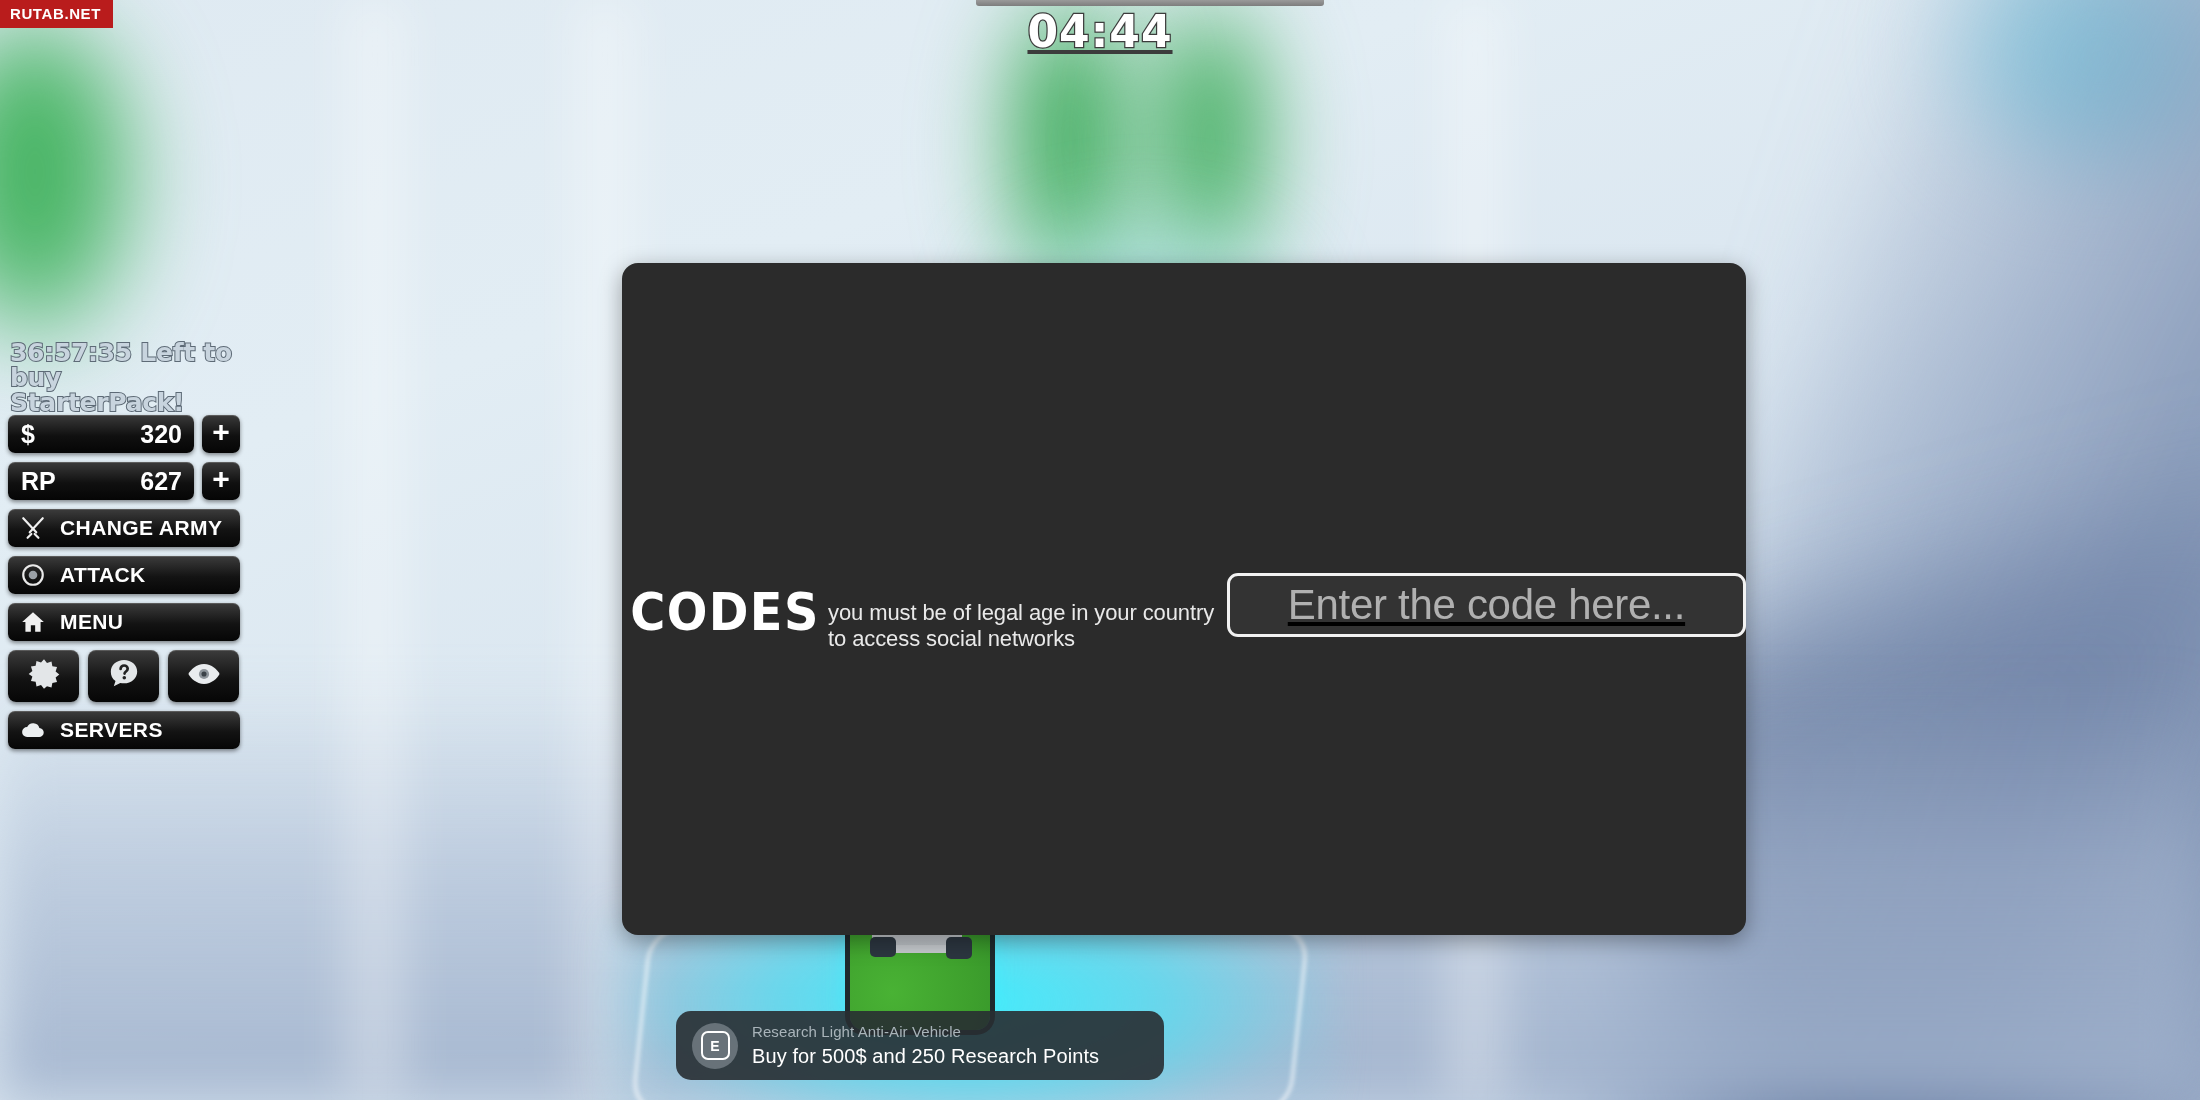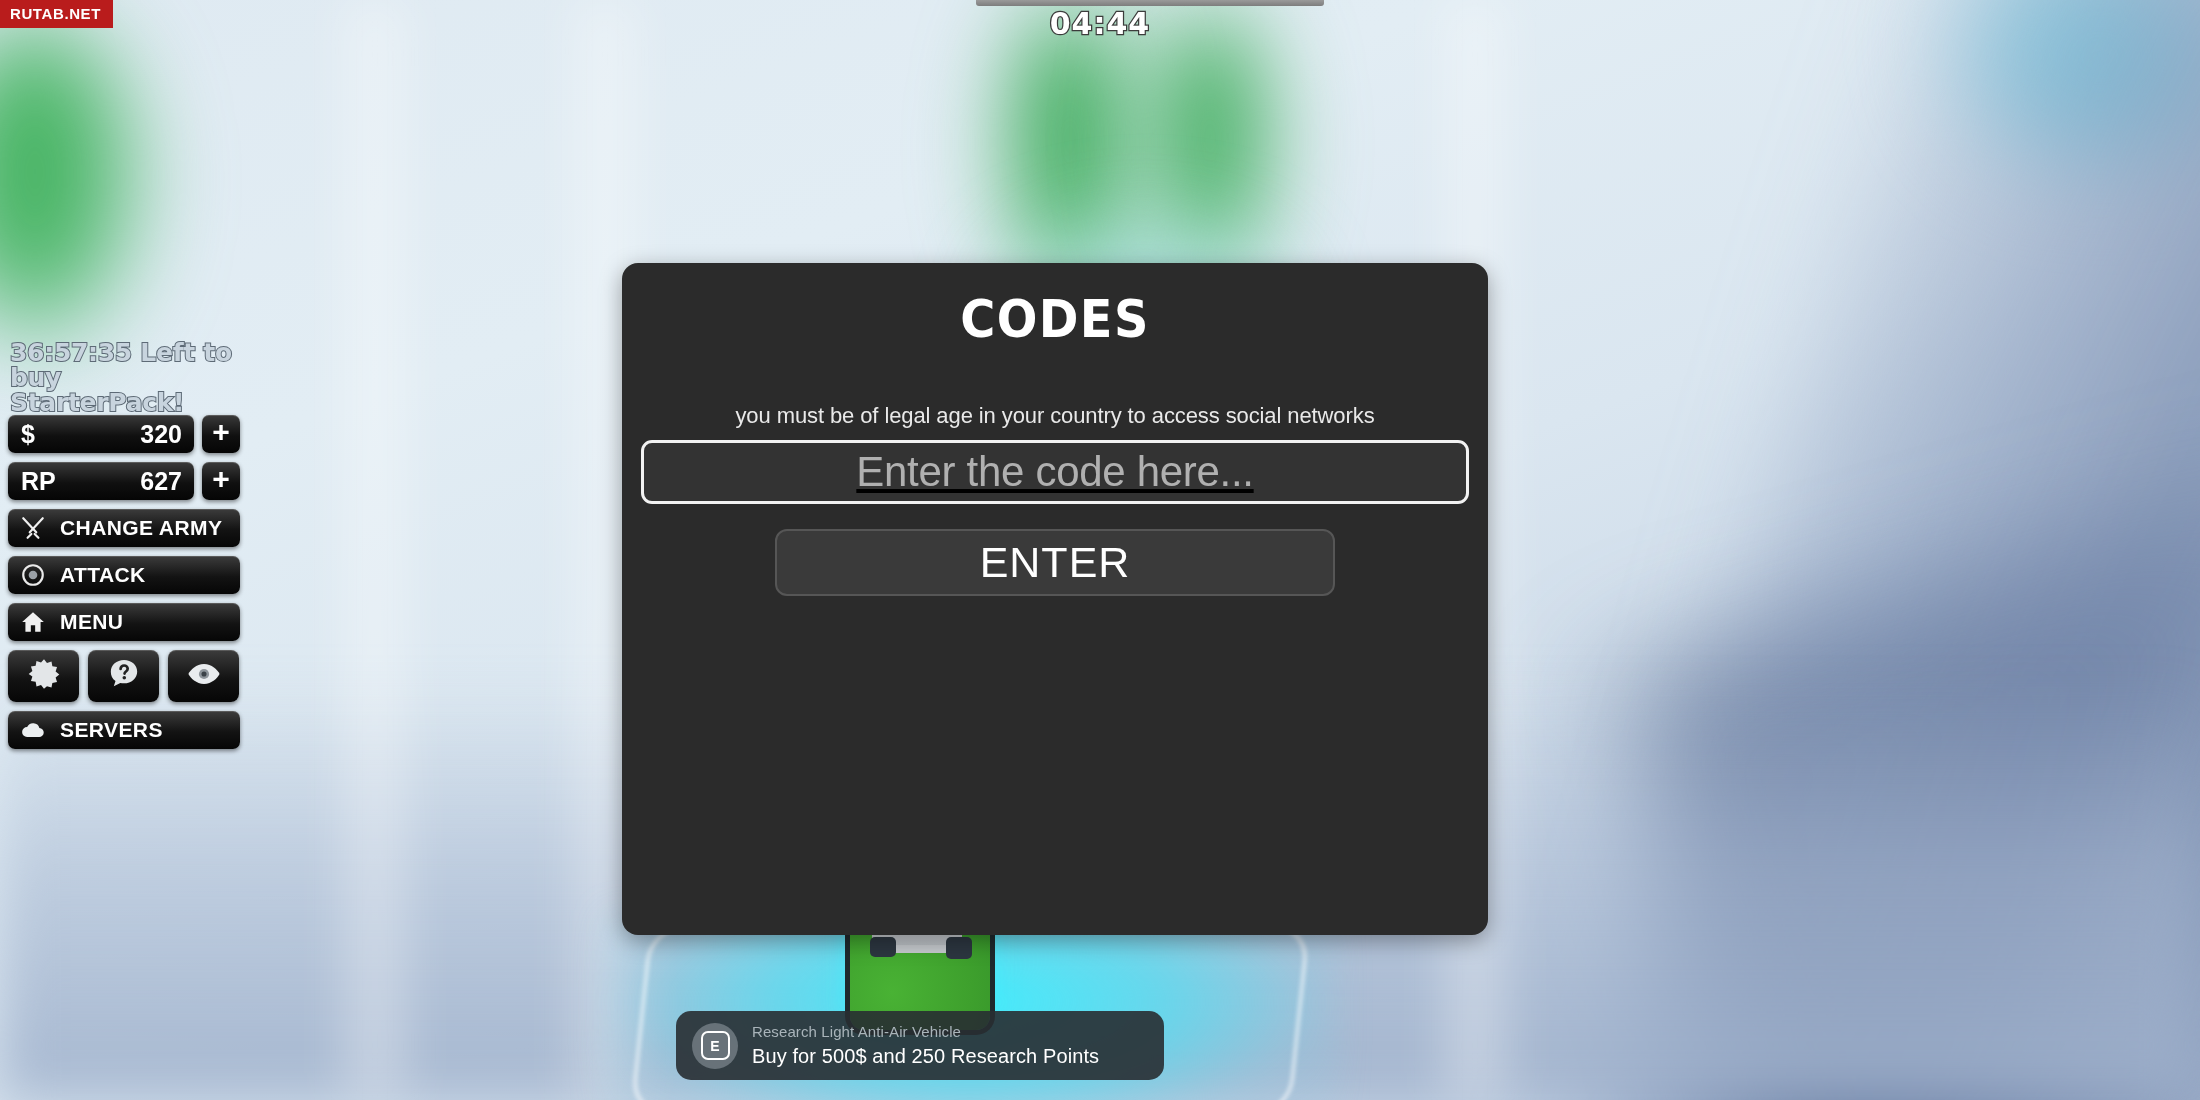--- a/index.html
+++ b/index.html
@@ -112,27 +112,28 @@
 
   
   #timer-bar {
     position:absolute; left:976px; top:0; width:348px; height:6px;
     background:linear-gradient(180deg, #9a9a9a 0%, #7d7d7d 100%);
     border-radius:0 0 3px 3px; z-index:40;
   }
   #timer-text {
     position:absolute; left:0; right:0; top:6px;
     text-align:center;
-    font-size:30px; font-weight:bold;
+    font-size:44px; font-weight:bold;
     color:#ffffff;
     letter-spacing:1px;
     -webkit-text-stroke:2.5px #3c3c3c;
     paint-order:stroke fill;
     font-family:"DejaVu Sans", sans-serif;
     z-index:40;
+    text-decoration:underline;
   }
 
   
   #hud {
     position:absolute; left:8px; top:340px; width:232px; z-index:50;
   }
   #starter-pack-label {
     font-family:"DejaVu Sans", sans-serif;
     font-size:25px; font-weight:bold;
     line-height:1.0;
@@ -181,26 +182,26 @@
     background:linear-gradient(180deg, #3c3c3c 0%, #131313 55%, #060606 100%);
     border-radius:8px;
     display:flex; align-items:center; justify-content:center;
     box-shadow:0 2px 4px rgba(0,0,0,0.45), inset 0 1px 0 rgba(255,255,255,0.16);
   }
   .icon-sq svg { width:34px; height:34px; }
 
   
   #codes-dialog {
     position:absolute; left:622px; top:263px;
-    width:866px; height:672px;
+    width:1124px; height:672px;
     background:#2b2b2b;
     border-radius:16px;
     box-shadow:0 6px 22px rgba(0,0,0,0.35);
     z-index:70;
-    display:flex; flex-direction:column; align-items:center;
+    display:flex; flex-direction:row; align-items:center;
   }
   #codes-title {
     margin-top:26px;
     color:#ffffff;
     font-family:"DejaVu Sans", sans-serif;
     font-size:52px; font-weight:bold;
     letter-spacing:1.5px;
     transform:scaleX(0.92);
   }
   #codes-body {
@@ -394,23 +395,20 @@
 
     <div id="codes-title">CODES</div>
 
 
     <div id="codes-disclaimer">you must be of legal age in your country to access social networks</div>
 
     <div id="code-input">
       <span class="ph">Enter the code here...</span>
     </div>
 
-    <div id="enter-button">
-      <span class="lbl">ENTER</span>
-    </div>
   </div>
 
   <div id="interact-prompt">
     <div id="key-badge-circle">
       <div id="key-badge">E</div>
     </div>
     <div id="prompt-text">
       <div id="prompt-title">Research Light Anti-Air Vehicle</div>
       <div id="prompt-sub">Buy for 500$ and 250 Research Points</div>
     </div>

